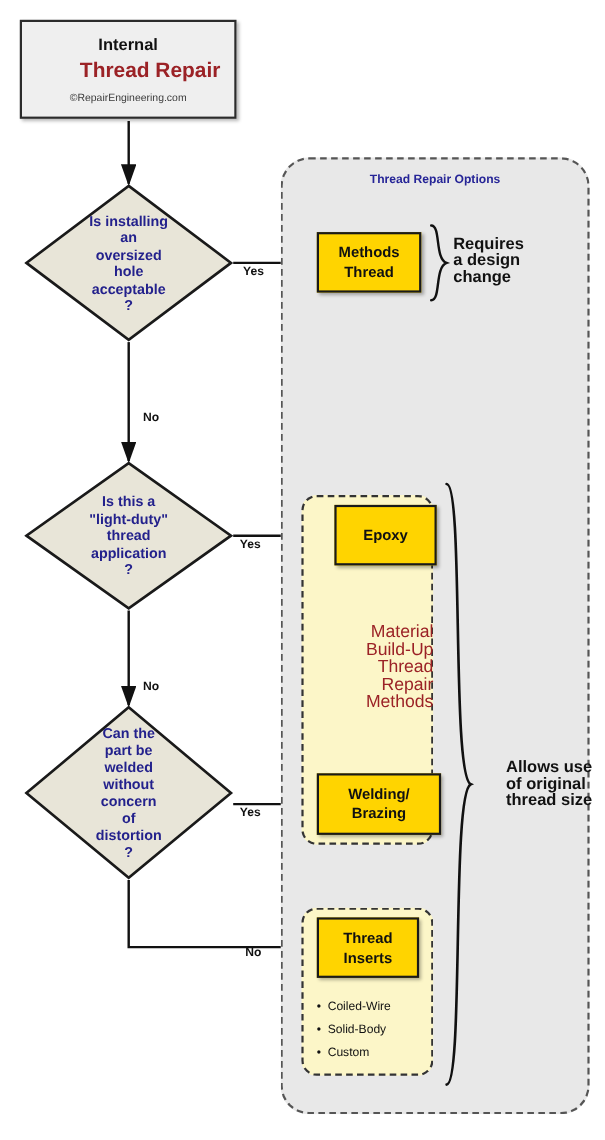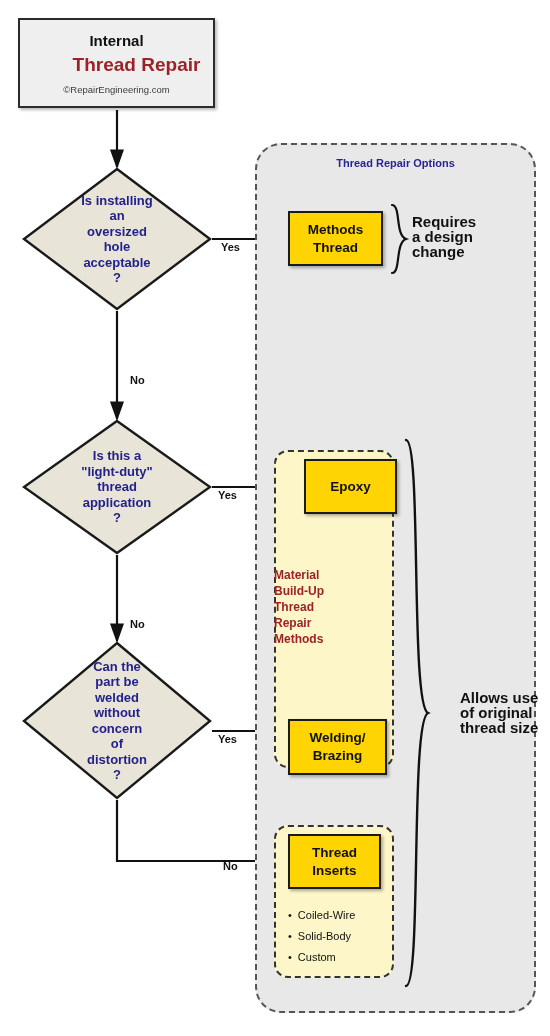--- a/index.html
+++ b/index.html
@@ -116,23 +116,23 @@
   
   .note {
     text-align: left;
     font-size: 15px;
     font-weight: bold;
     color: #111111;
     line-height: 15px;
     white-space: pre-line;
   }
   .note-red {
-    text-align: left;
-    font-size: 12px;
-    font-weight: bold;
+    text-align: right;
+    font-size: 16px;
+    font-weight: normal;
     color: #9B2226;
     line-height: 16px;
     white-space: pre-line;
   }
   .branch-label {
     font-size: 11px;
     font-weight: bold;
     color: #111111;
     margin-top: 20px;
   }
@@ -248,21 +248,21 @@
   <div class="abs group-box" style="left:274px; top:450px; width:120px; height:318px;"></div>
 
   <div class="abs opt-box" style="left:304px; top:459px; width:93px; height:55px;">Epoxy</div>
 
   <div class="abs note-red" style="left:274px; top:567px; width:120px;">Material
 Build-Up
 Thread
 Repair
 Methods</div>
 
-  <div class="abs opt-box" style="left:288px; top:719px; width:99px; height:56px;">Welding/
+  <div class="abs opt-box" style="left:288px; top:703px; width:113px; height:56px;">Welding/
 Brazing</div>
 
   <div class="abs group-box" style="left:274px; top:825px; width:120px; height:153px;"></div>
 
   <div class="abs opt-box" style="left:288px; top:834px; width:93px; height:55px;">Thread
 Inserts</div>
 
   <div class="abs bullet-list" style="left:288px; top:905px; width:105px;">
     <div class="bullet-row">
       <span class="bullet-dot">•</span>

